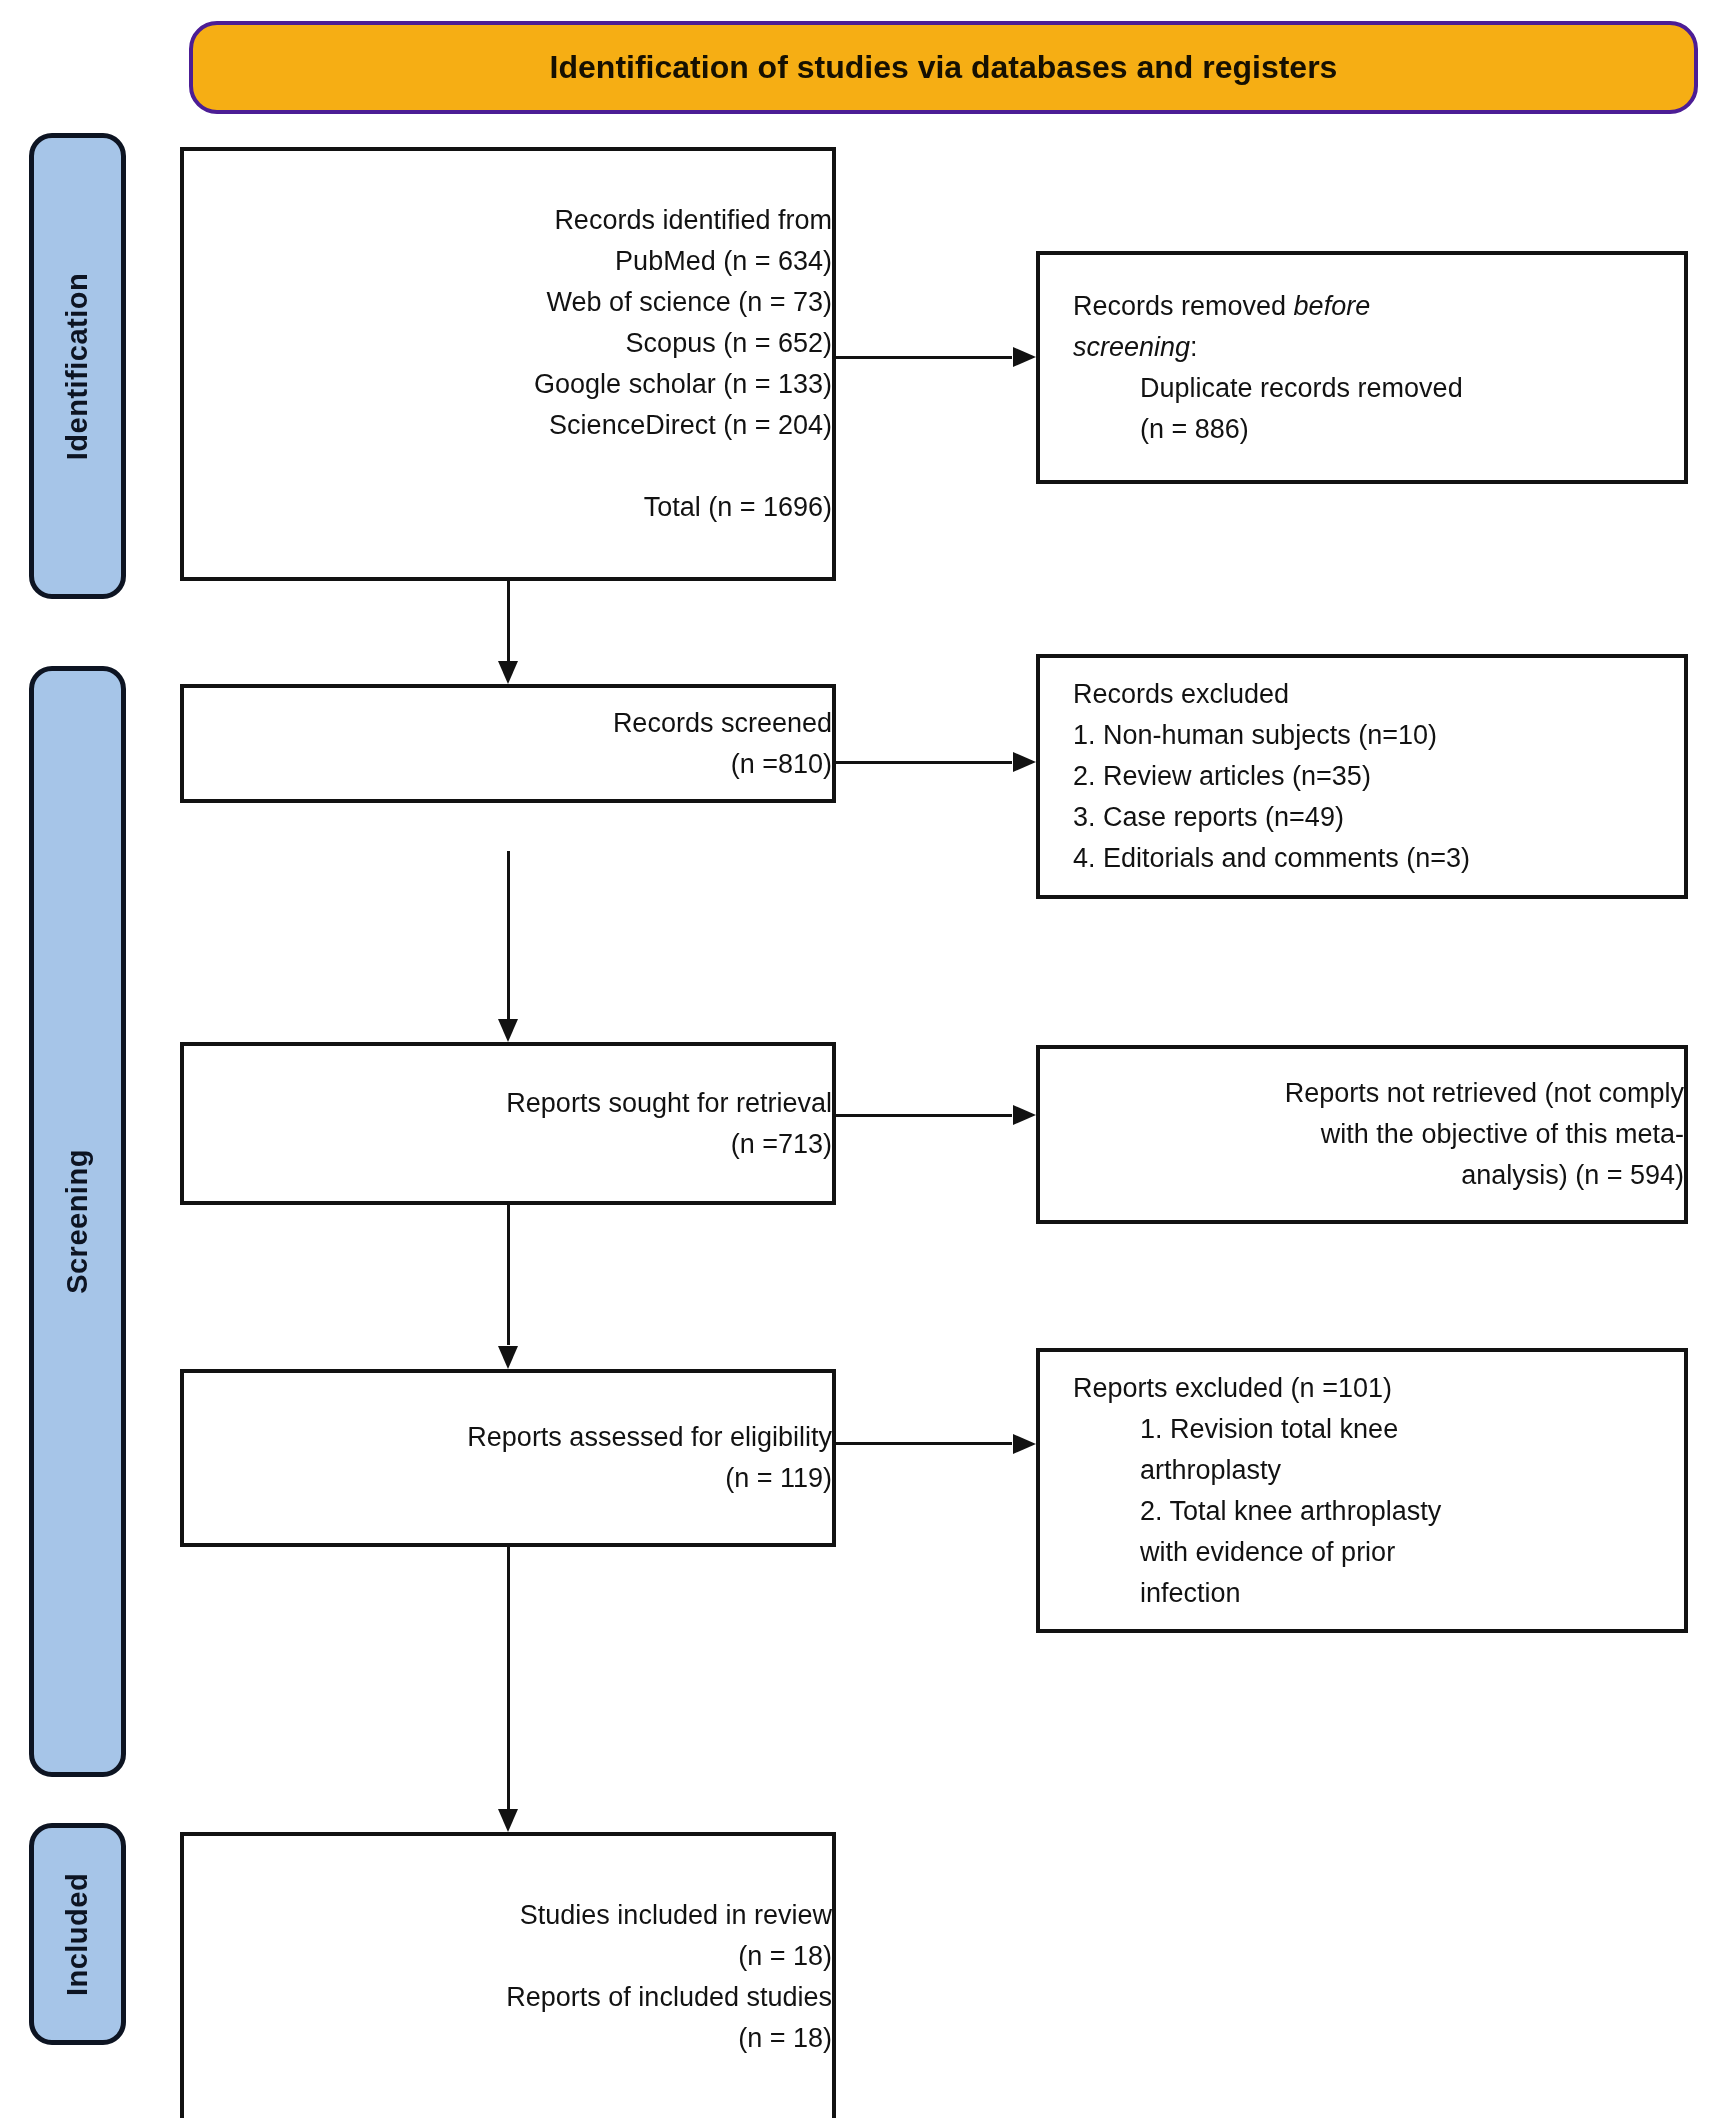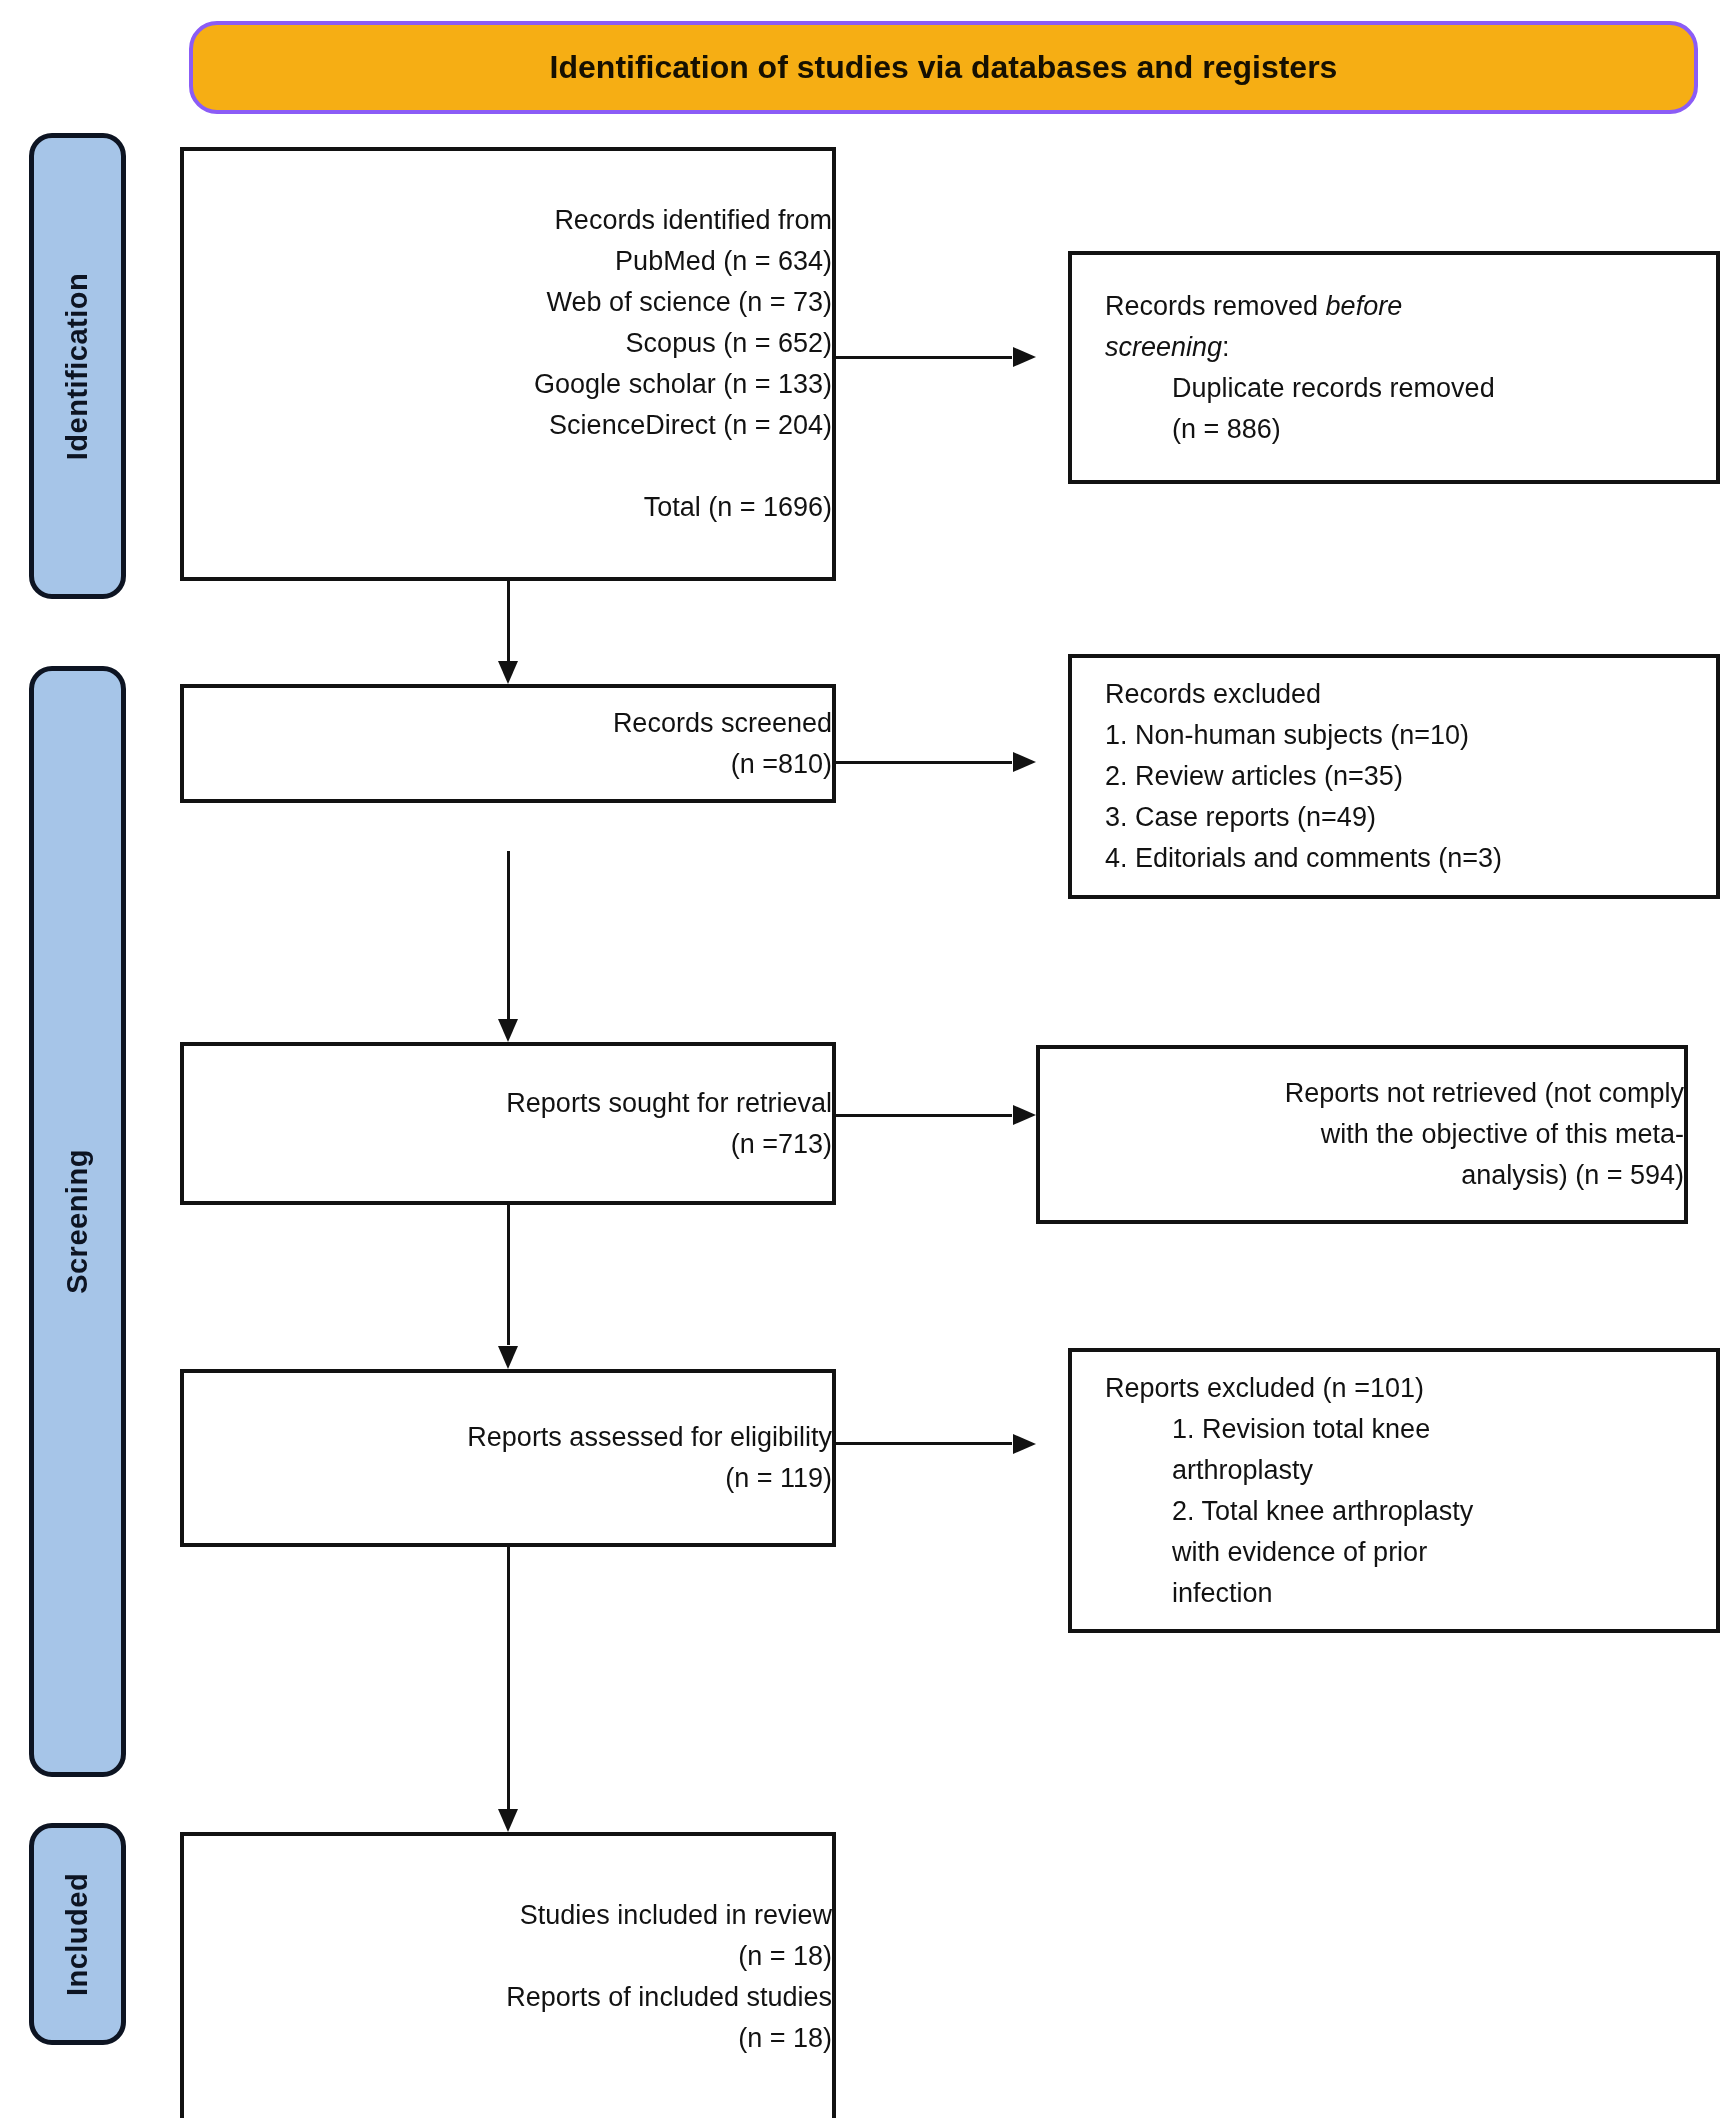--- a/index.html
+++ b/index.html
@@ -16,21 +16,21 @@
     background: #ffffff;
     overflow: hidden;
   }
 
   
   .banner {
     position: absolute;
     left: 189px; top: 21px;
     width: 1509px; height: 93px;
     background: #F6AE14;
-    border: 4px solid #8b5cf6;
+    border: 4px solid #4c1d95;
     border-radius: 28px;
     box-sizing: border-box;
     display: flex; align-items: center; justify-content: center;
   }
   .banner span {
     font-weight: bold;
     font-size: 32px;
     color: #161001;
   }
 
@@ -55,21 +55,21 @@
 
   
   .box {
     position: absolute;
     background: #ffffff;
     border: 4.5px solid #121212;
     box-sizing: border-box;
     display: flex; flex-direction: column; justify-content: center;
   }
   .box.center { align-items: flex-end; text-align: center; }
-  .box.leftal { padding-left: 33px; text-align: left; margin-left: 32px; }
+  .box.leftal { padding-left: 33px; text-align: left; }
   .line {
     font-size: 27px;
     line-height: 41px;
     height: 41px;
     white-space: nowrap;
   }
   .indent { padding-left: 67px; }
 
   
   .vline { position: absolute; width: 3px; background: #121212; }

